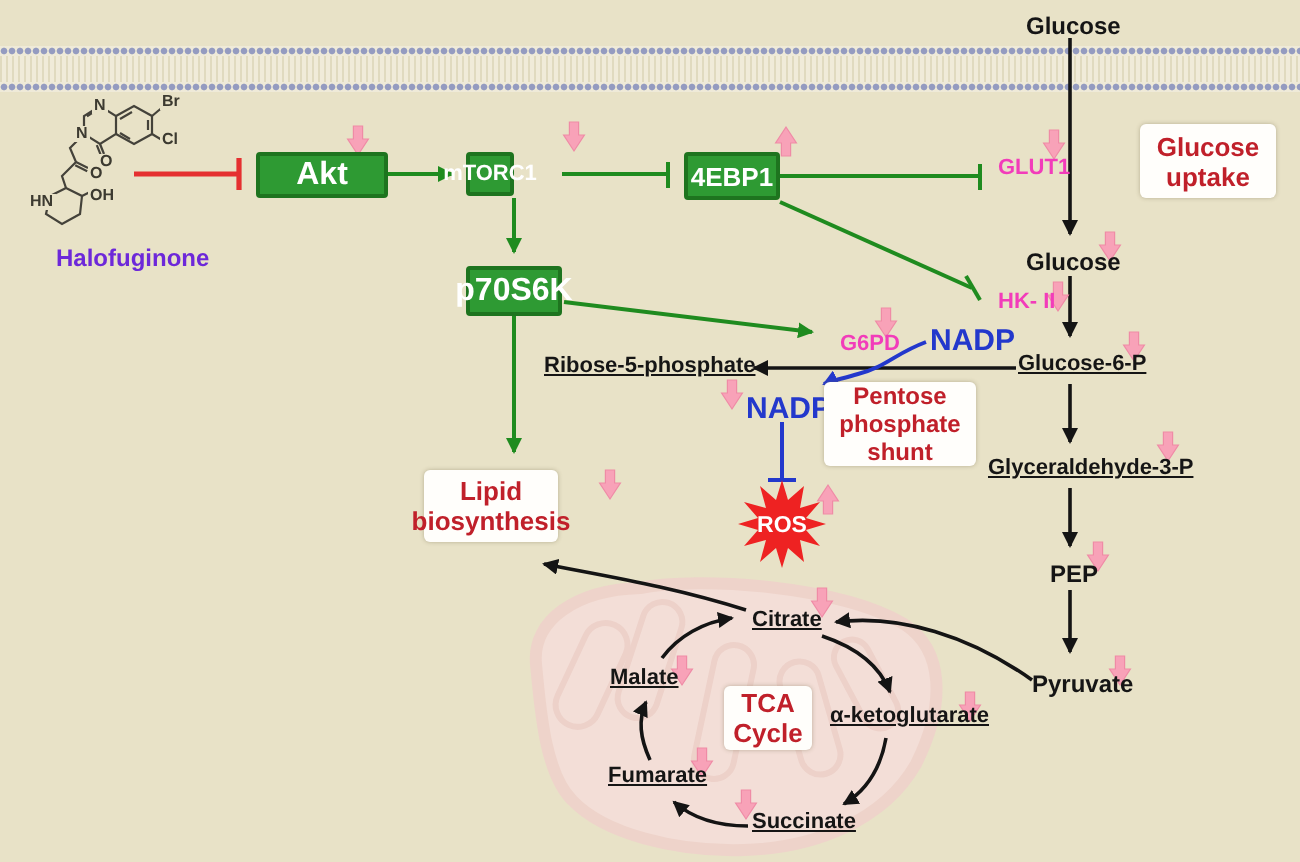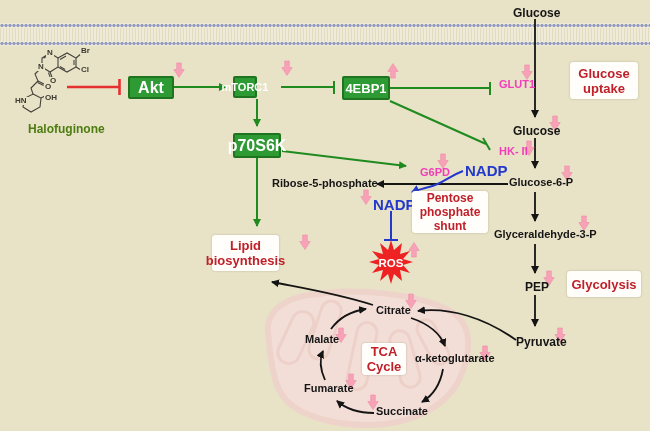--- a/index.html
+++ b/index.html
@@ -12,35 +12,35 @@
   
   .membrane{position:absolute;left:0;top:23px;width:650px;height:23px;}
   .mem-dots{width:100%;height:5px;background-color:#efead8;
     background-image:radial-gradient(circle at 2px 2.5px,#949bc0 1.4px,rgba(148,155,192,0) 1.9px);
     background-size:4px 5px;}
   .mem-core{width:100%;height:13px;
     background:repeating-linear-gradient(90deg,#e0dabf 0 1px,#f0ebd9 1px 3px);}
   
   svg.overlay{position:absolute;left:0;top:0;}
   .lbl{position:absolute;white-space:nowrap;font-weight:bold;line-height:1.05;}
-  .met{font-size:11px;color:#151515;}
+  .met{font-size:11px;color:#151515;text-decoration:underline;}
   .met-lg{font-size:12px;color:#151515;}
   .enzyme{font-size:11px;color:#f23cba;}
   .cofactor{font-size:15px;color:#2338cc;}
   
   .node{position:absolute;display:flex;align-items:center;justify-content:center;
     background:#2e9a33;border:2px solid #1e741f;border-radius:2px;
     color:#fff;font-weight:bold;box-sizing:border-box;}
   
   .wbox{position:absolute;display:flex;flex-direction:column;align-items:center;justify-content:center;
     background:#fffefb;border-radius:3px;box-shadow:0 0 2px rgba(120,110,80,.45);
     color:#c0202a;font-weight:bold;text-align:center;}
   .atom{position:absolute;font-size:8px;font-weight:bold;color:#3c3a30;
     background:#e8e2c7;line-height:1;padding:0 1px;}
-  .halo-name{font-size:12px;color:#4d7c0f;}
+  .halo-name{font-size:12px;color:#6d28d9;}
   .ros-text{font-size:11.5px;color:#fff;transform:translate(-50%,-50%);}
 </style>
 </head>
 <body>
 
 <div id="stage">
 
   <div class="membrane">
     <div class="mem-dots"></div>
     <div class="mem-core"></div>
@@ -161,41 +161,38 @@
   <span class="atom" style="left:46px;top:49px;">N</span>
   <span class="atom" style="left:80px;top:47px;text-align:right;">Br</span>
   <span class="atom" style="left:37px;top:63px;">N</span>
   <span class="atom" style="left:80px;top:66px;">Cl</span>
   <span class="atom" style="left:49px;top:77px;">O</span>
   <span class="atom" style="left:44px;top:83px;">O</span>
   <span class="atom" style="left:44px;top:94px;">OH</span>
   <span class="atom" style="left:14px;top:97px;">HN</span>
   <span class="lbl halo-name" style="left:28px;top:123px;">Halofuginone</span>
 
-  <div class="node" style="left:128px;top:76px;width:46px;height:23px;font-size:16px;">Akt</div>
+  <div class="node" style="left:128px;top:76px;width:66px;height:23px;font-size:16px;">Akt</div>
   <div class="node" style="left:233px;top:76px;width:24px;height:22px;font-size:11px;">mTORC1</div>
   <div class="node" style="left:342px;top:76px;width:48px;height:24px;font-size:13px;">4EBP1</div>
   <div class="node" style="left:233px;top:133px;width:48px;height:25px;font-size:16px;">p70S6K</div>
 
   <span class="lbl met-lg" style="left:513px;top:7px;">Glucose</span>
   <span class="lbl enzyme" style="left:499px;top:79px;">GLUT1</span>
   <span class="lbl met-lg" style="left:513px;top:125px;">Glucose</span>
   <div class="wbox" style="left:570px;top:62px;width:68px;height:37px;font-size:13px;">
     <span>Glucose</span>
     <span>uptake</span>
   </div>
 
   <span class="lbl enzyme" style="left:499px;top:146px;">HK- II</span>
   <span class="lbl met" style="left:509px;top:177px;">Glucose-6-P</span>
   <span class="lbl met" style="left:494px;top:229px;">Glyceraldehyde-3-P</span>
   <span class="lbl met-lg" style="left:525px;top:281px;">PEP</span>
   <span class="lbl met-lg" style="left:516px;top:336px;">Pyruvate</span>
-  <div class="wbox" style="left:567px;top:271px;width:74px;height:26px;font-size:13px;">
-    <span>Glycolysis</span>
-  </div>
 
   <span class="lbl enzyme" style="left:420px;top:167px;">G6PD</span>
   <span class="lbl cofactor" style="left:465px;top:163px;">NADP</span>
   <span class="lbl cofactor" style="left:373px;top:197px;">NADPH</span>
   <span class="lbl met" style="left:272px;top:178px;">Ribose-5-phosphate</span>
   <div class="wbox" style="left:412px;top:191px;width:76px;height:42px;font-size:12px;">
     <span>Pentose</span>
     <span>phosphate</span>
     <span>shunt</span>
   </div>

